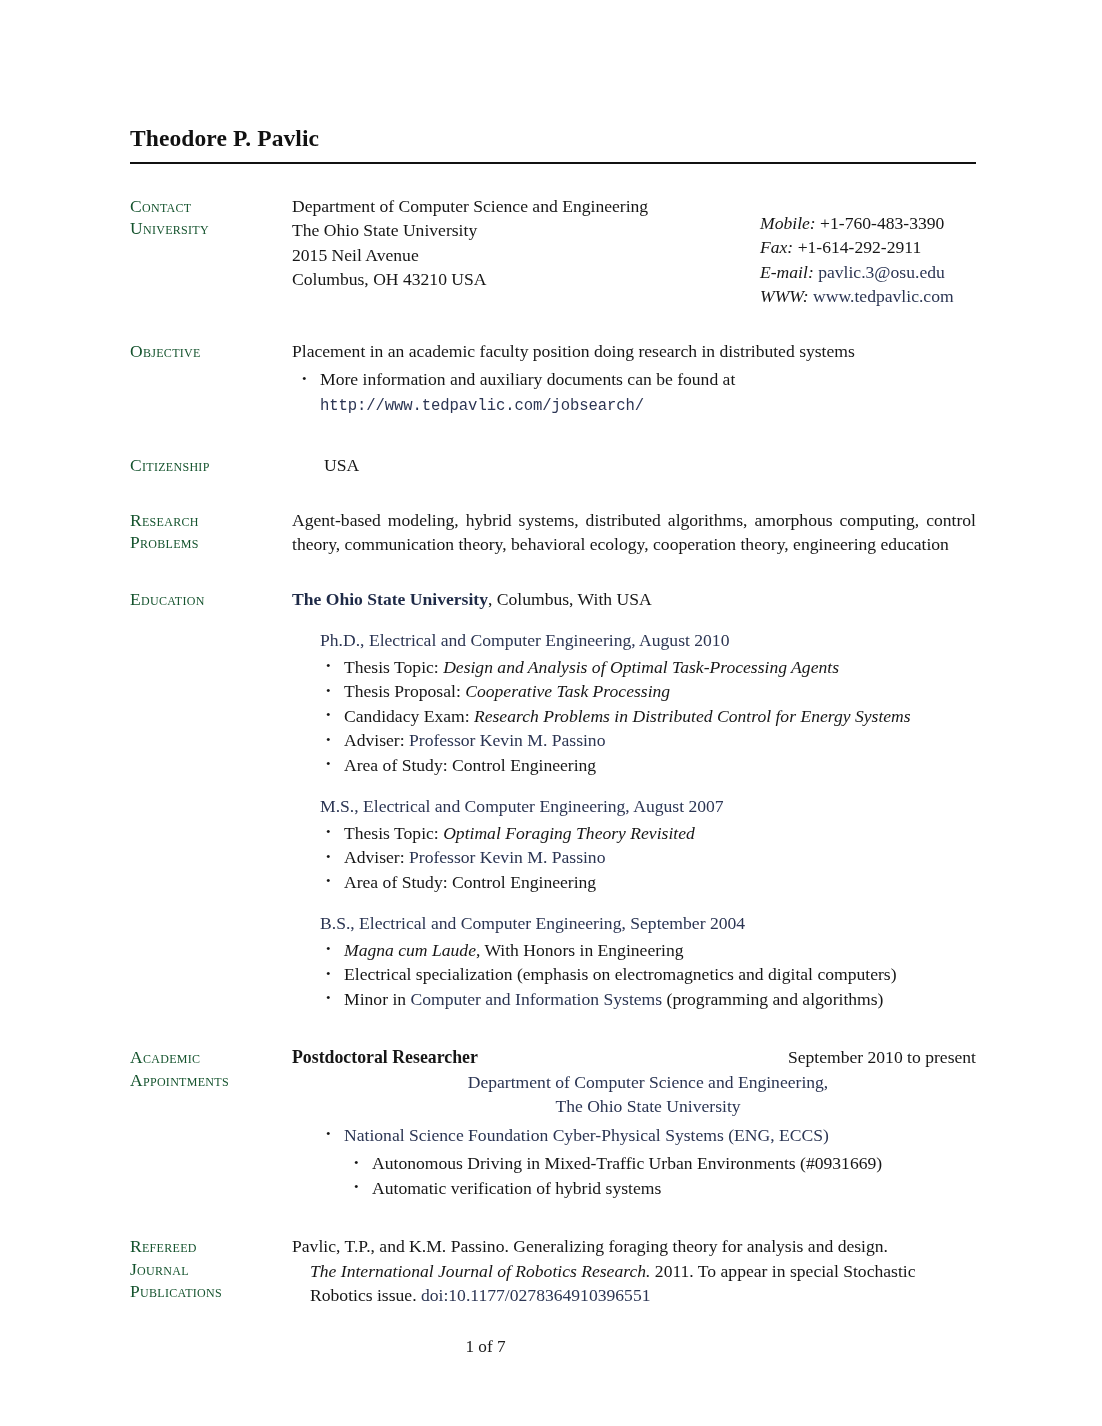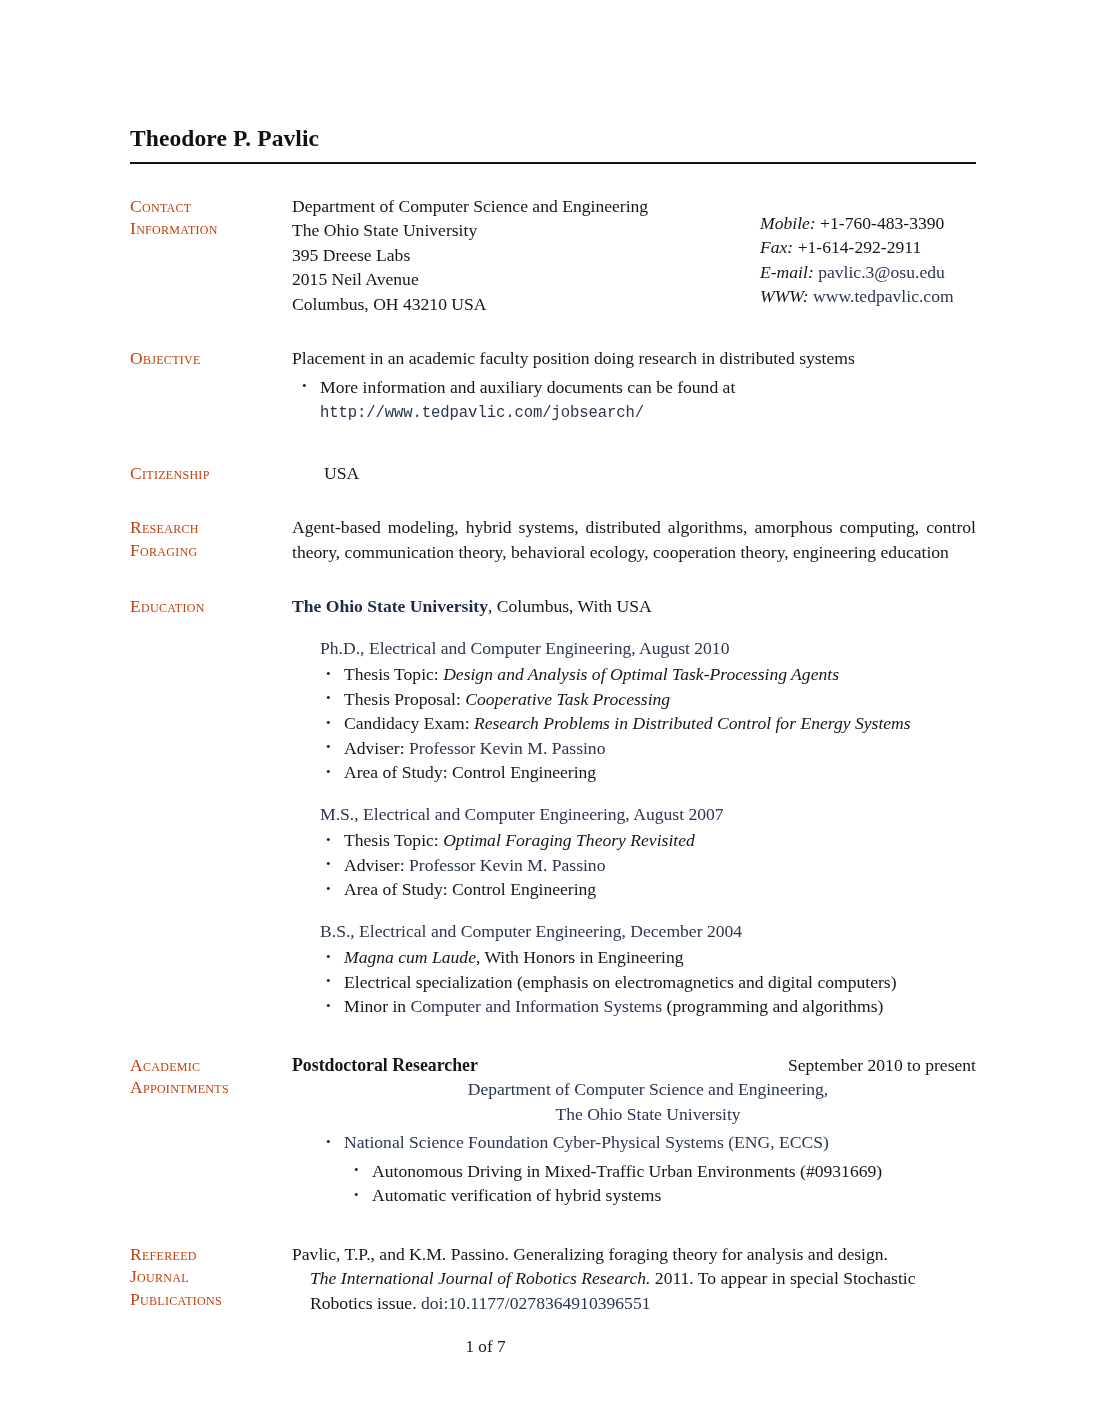--- a/index.html
+++ b/index.html
@@ -54,21 +54,21 @@
     margin-top: 30px;
   }
   .section.tight { margin-top: 31px; gap: 32px; }
   .sec-label {
     width: 162px;
     flex: 0 0 162px;
     font-variant: small-caps;
     font-size: 17.5px;
     line-height: 22.5px;
     letter-spacing: 0.3px;
-    color: #c2410c;
+    color: #14532d;
     padding-top: 1px;
   }
   .sec-label .lbl-line { display: block; }
   .sec-body {
     flex: 1 1 auto;
     font-size: 17.6px;
     line-height: 24.5px;
     color: #161616;
   }
 
@@ -157,28 +157,27 @@
 
 <div class="page">
   <div class="content">
 
     <div class="doc-title">Theodore P. Pavlic</div>
     <hr class="title-rule">
 
     <div class="section">
       <div class="sec-label">
         <span class="lbl-line">Contact</span>
-        <span class="lbl-line">Information</span>
+        <span class="lbl-line">University</span>
       </div>
       <div class="sec-body">
         <div class="contact-row">
           <div class="contact-left">
             <span class="line">Department of Computer Science and Engineering</span>
             <span class="line">The Ohio State University</span>
-            <span class="line">395 Dreese Labs</span>
             <span class="line">2015 Neil Avenue</span>
             <span class="line">Columbus, OH 43210 USA</span>
           </div>
           <div class="contact-right">
             <div class="cline">
               <span class="ctag">Mobile:</span>
               <span>+1-760-483-3390</span>
             </div>
             <div class="cline">
               <span class="ctag">Fax:</span>
@@ -217,21 +216,21 @@
     <div class="section tight">
       <div class="sec-label">
         <span class="lbl-line">Citizenship</span>
       </div>
       <div class="sec-body">USA</div>
     </div>
 
     <div class="section">
       <div class="sec-label">
         <span class="lbl-line">Research</span>
-        <span class="lbl-line">Foraging</span>
+        <span class="lbl-line">Problems</span>
       </div>
       <div class="sec-body" style="text-align: justify;">Agent-based modeling, hybrid systems, distributed algorithms, amorphous computing, control theory, communication theory, behavioral ecology, cooperation theory, engineering education</div>
     </div>
 
     <div class="section">
       <div class="sec-label">
         <span class="lbl-line">Education</span>
       </div>
       <div class="sec-body">
 
@@ -264,21 +263,21 @@
             <span>Thesis Topic: </span><span class="it">Optimal Foraging Theory Revisited</span>
           </li>
           <li>
             <span>Adviser: </span><span class="link">Professor Kevin M. Passino</span>
           </li>
           <li>
             <span>Area of Study: </span><span>Control Engineering</span>
           </li>
         </ul>
 
-        <div class="edu-degree link">B.S., Electrical and Computer Engineering, December 2004</div>
+        <div class="edu-degree link">B.S., Electrical and Computer Engineering, September 2004</div>
         <ul class="bullets indent1">
           <li>
             <span class="it">Magna cum Laude</span><span>, With Honors in Engineering</span>
           </li>
           <li>
             <span>Electrical specialization (emphasis on electromagnetics and digital computers)</span>
           </li>
           <li>
             <span>Minor in </span><span class="link">Computer and Information Systems</span><span> (programming and algorithms)</span>
           </li>

